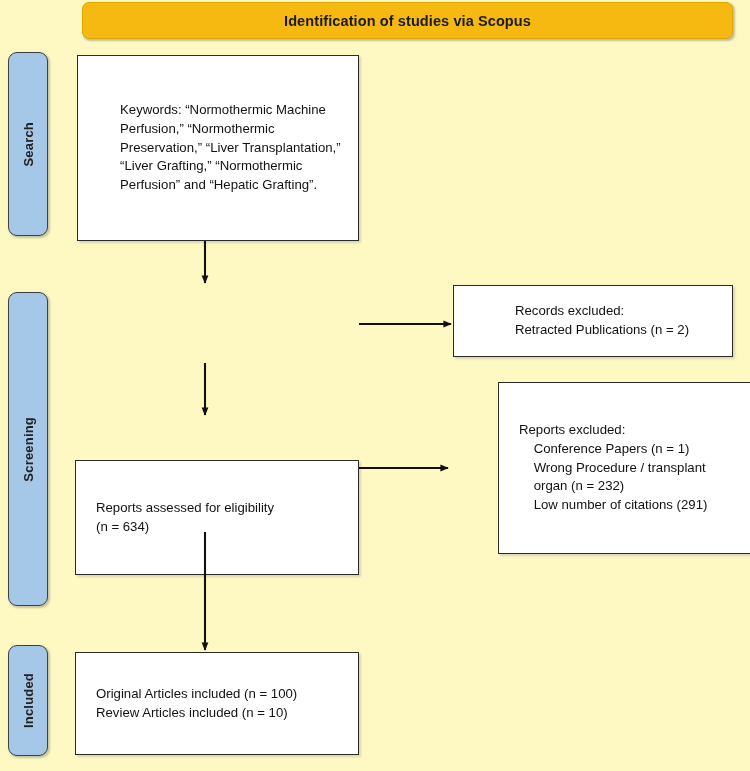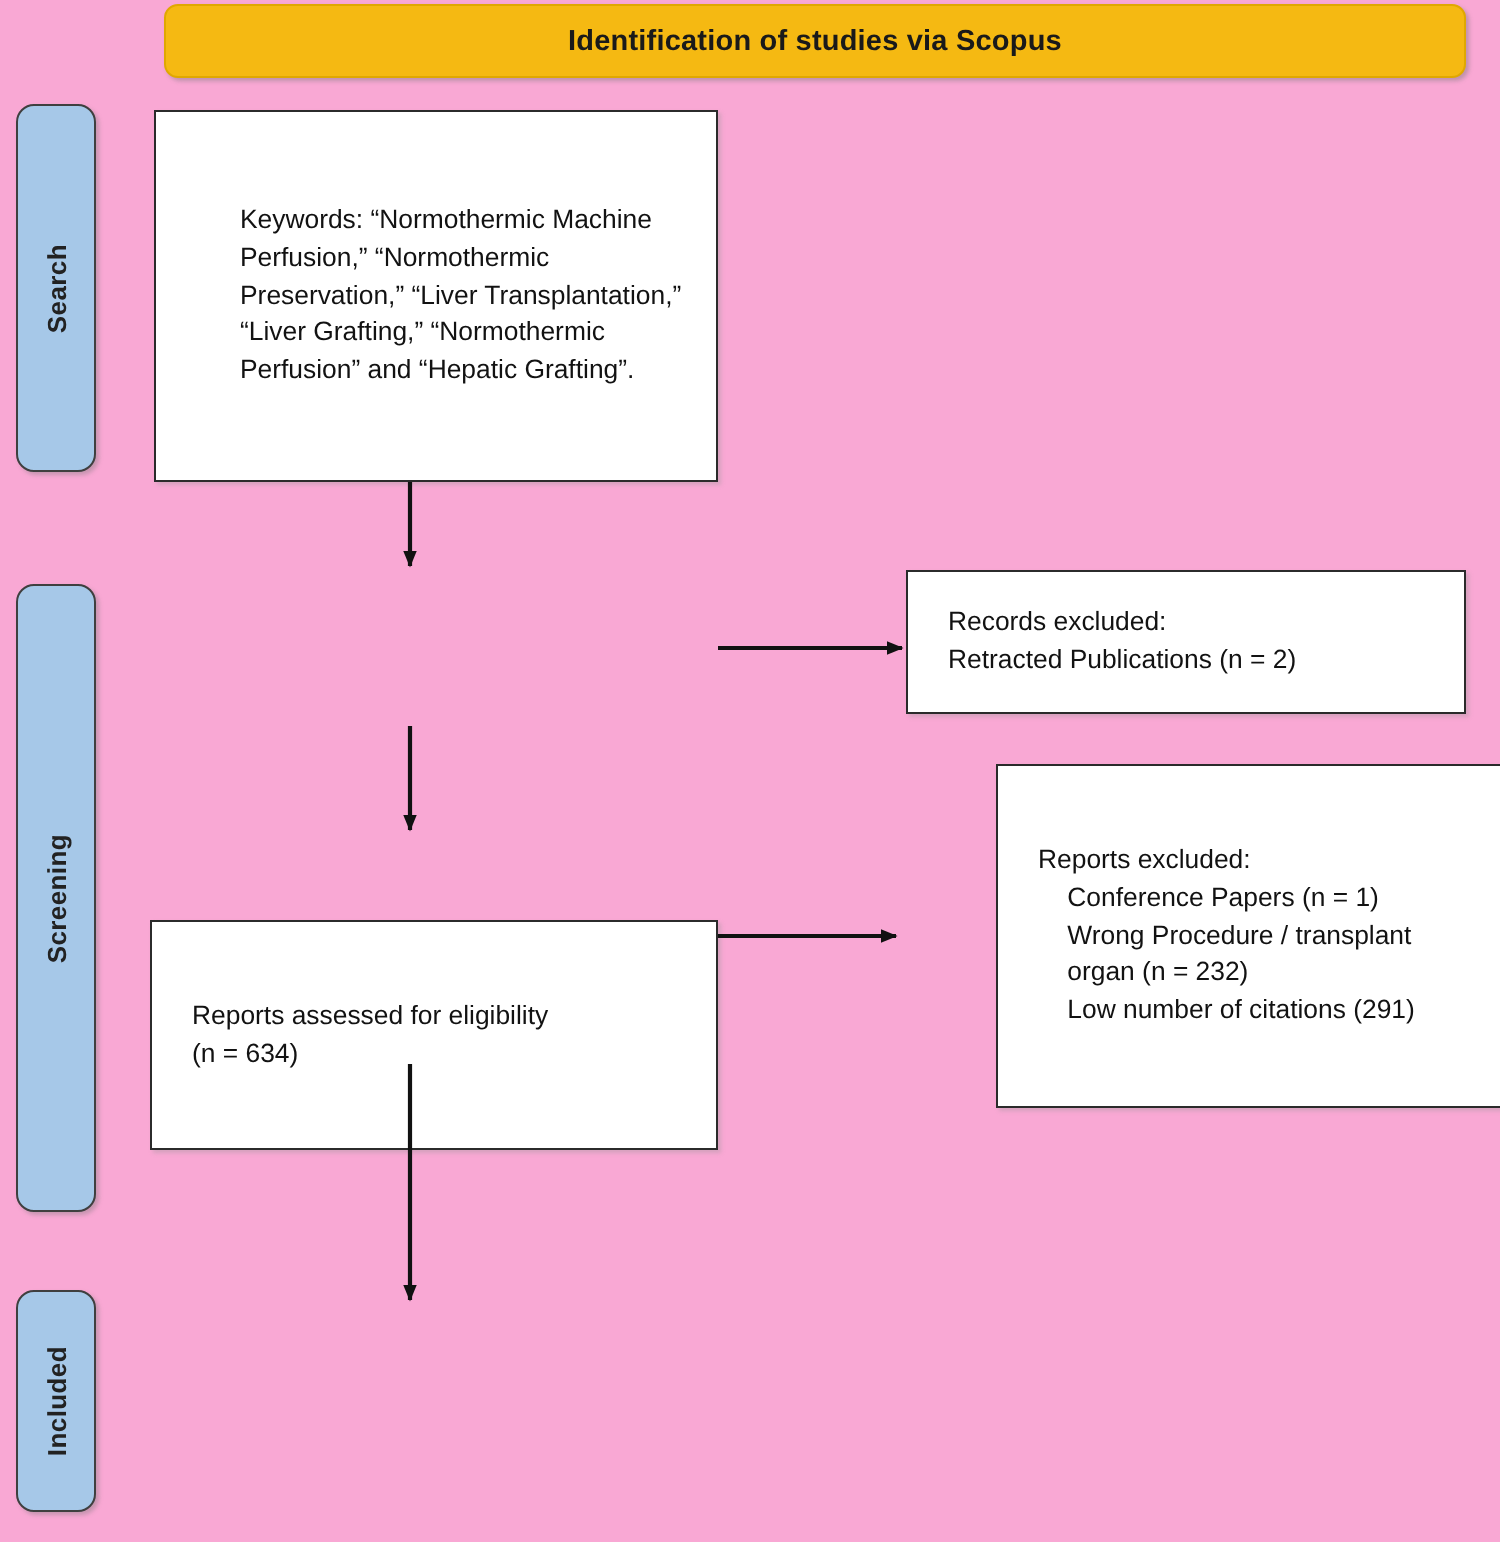--- a/index.html
+++ b/index.html
@@ -10,21 +10,21 @@
   }
   body {
     font-family: "Liberation Sans", sans-serif;
     -webkit-font-smoothing: antialiased;
   }
 
   #diagram {
     position: relative;
     width: 750px;
     height: 771px;
-    background: #f9a8d4;
+    background: #fef9c3;
     overflow: hidden;
   }
 
   
   .phase-banner {
     position: absolute;
     left: 82px;
     top: 2px;
     width: 651px;
     height: 37px;
@@ -88,21 +88,21 @@
     color: #121212;
     padding: 0 14px 0 20px;
     white-space: pre-line;
   }
   .flow-box-text.indented {
     white-space: pre-wrap;
   }
 
   #box-keywords        { left: 77px;  top: 55px;  width: 282px; height: 186px; }
   #box-records-id      { left: 75px;  top: 285px; width: 284px; height: 78px;  }
-  #box-records-excl    { left: 453px; top: 285px; width: 280px; height: 72px;  }
+  #box-records-excl    { left: 453px; top: 285px; width: 280px; height: 72px; padding-left: 41px;  }
   #box-reports-assess  { left: 75px;  top: 417px; width: 284px; height: 115px; margin-top: 43px; }
   #box-reports-excl    { left: 450px; top: 382px; width: 283px; height: 172px; margin-left: 48px; }
   #box-included        { left: 75px;  top: 652px; width: 284px; height: 103px; }
 
   #box-keywords .flow-box-text      { padding-left: 42px; padding-right: 6px; }
   #box-reports-excl .flow-box-text  { padding-left: 20px; padding-right: 8px;  }
 
   
   #connectors {
     position: absolute;
@@ -150,20 +150,24 @@
   </div>
 
   <div class="flow-box" id="box-reports-excl">
     <div class="flow-box-text indented">Reports excluded:
     Conference Papers (n = 1)
     Wrong Procedure / transplant
     organ (n = 232)
     Low number of citations (291)</div>
   </div>
 
+  <div class="flow-box" id="box-included">
+    <div class="flow-box-text">Original Articles included (n = 100)
+Review Articles included (n = 10)</div>
+  </div>
 
   <svg id="connectors" viewBox="0 0 750 771">
     <defs>
       <marker id="arrowhead" markerWidth="9" markerHeight="9" refX="7.6" refY="3.6" orient="auto" markerUnits="userSpaceOnUse">
         <path d="M0,0.2 L8.4,3.6 L0,7.0 z" fill="#111111"></path>
       </marker>
     </defs>
 
     <line x1="205" y1="241" x2="205" y2="283" stroke="#111111" stroke-width="2.1" marker-end="url(#arrowhead)"></line>
 

